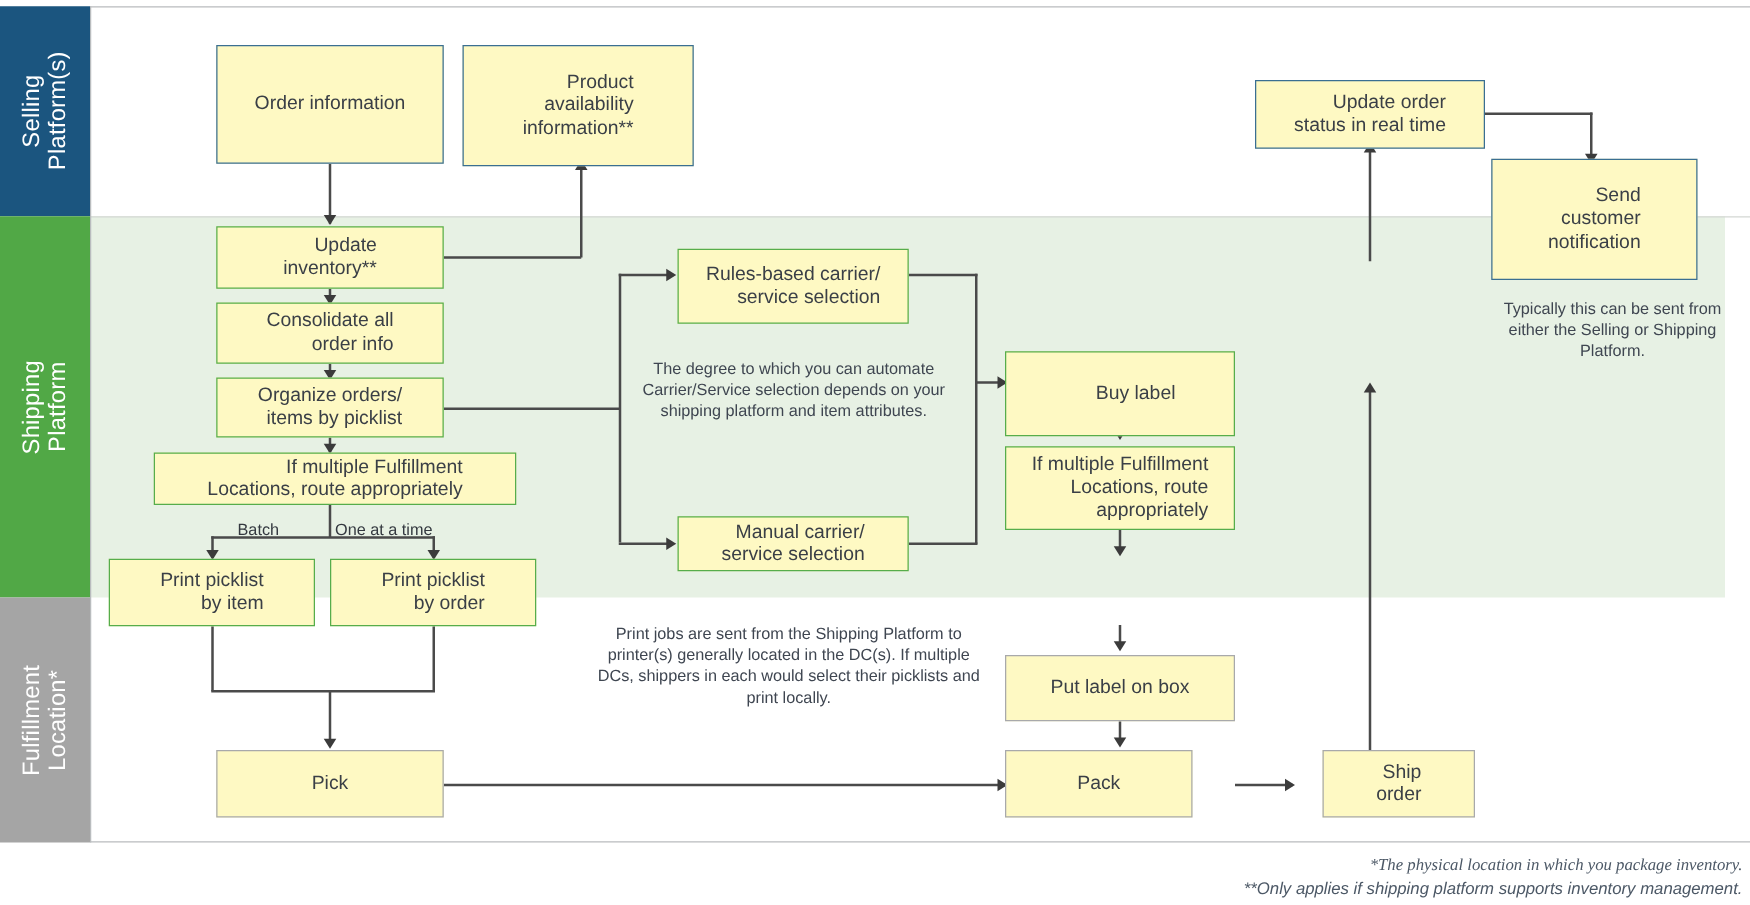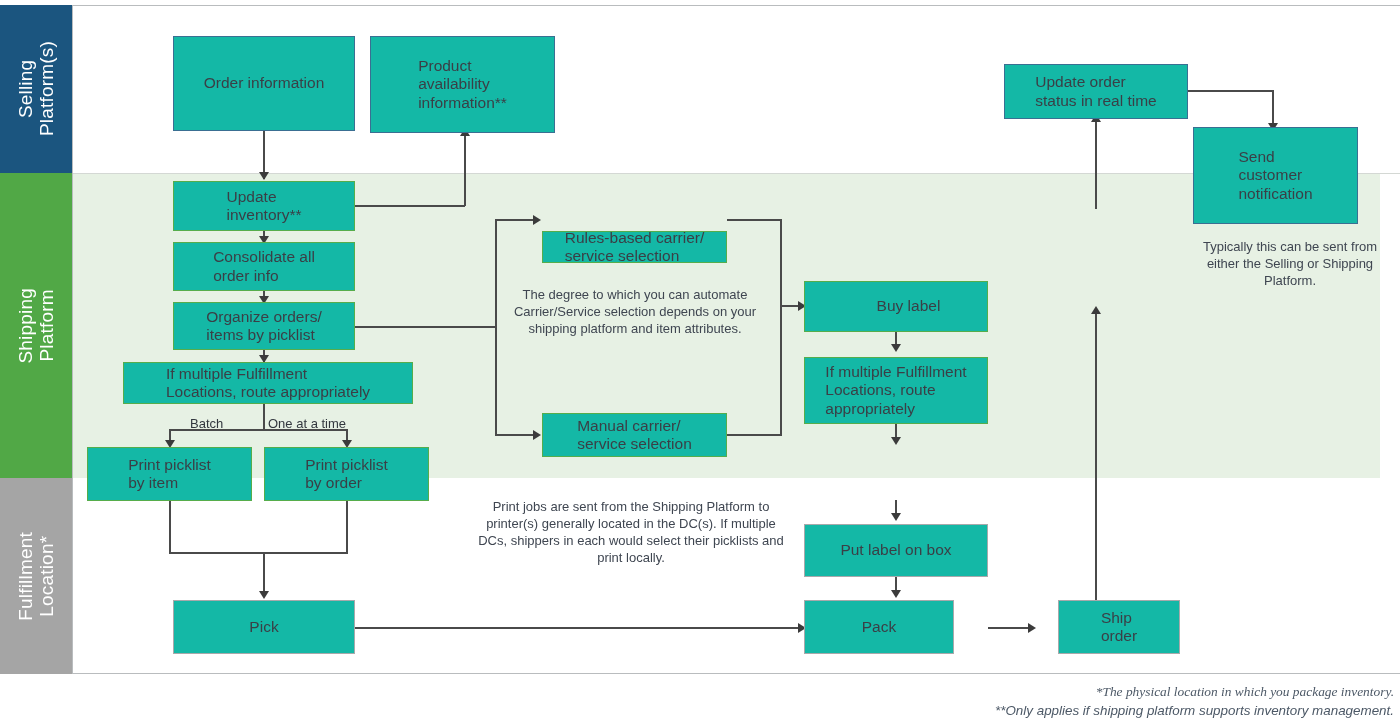--- a/index.html
+++ b/index.html
@@ -11,22 +11,22 @@
   .lane-bar span{
     writing-mode:vertical-rl;transform:rotate(180deg);
     color:#ffffff;font-size:19px;line-height:1.12;text-align:center;letter-spacing:.2px;
   }
   .tint{position:absolute;}
 
   .hline{position:absolute;background:#b9bcbe;height:1px;}
   .vline{position:absolute;background:#b9bcbe;width:1px;}
 
   
-  .box{position:absolute;background:#14b8a6;box-sizing:border-box;
-       display:flex;align-items:center;justify-content:center;text-align:left;
+  .box{position:absolute;background:#fef9c3;box-sizing:border-box;
+       display:flex;align-items:center;justify-content:center;text-align:right;
        color:#3a3f46;font-size:15.5px;line-height:1.17;padding:2px 5px;}
   .box.blue{border:1.6px solid #3a6f92;}
   .box.green{border:1.6px solid #56ad4b;}
   .box.grey{border:1.6px solid #a8a9ab;}
 
   
   .note{position:absolute;color:#3f4651;font-size:13px;line-height:1.32;text-align:center;}
   .footnote{position:absolute;color:#4c5866;font-size:13.4px;font-style:italic;text-align:right;line-height:1.42;}
 
   
@@ -164,31 +164,31 @@
     <span>Print picklist<br>by item</span>
   </div>
 
   <div class="box green" style="left:264px;top:447px;width:165px;height:54px;">
     <span>Print picklist<br>by order</span>
   </div>
 
   <div class="edgelbl" style="left:190px;top:416px;">Batch</div>
   <div class="edgelbl" style="left:268px;top:416px;">One at a time</div>
 
-  <div class="box green" style="left:542px;top:199px;width:185px;height:32px;margin-top:32px;">
+  <div class="box green" style="left:542px;top:199px;width:185px;height:60px;">
     <span>Rules-based carrier/<br>service selection</span>
   </div>
 
   <div class="box green" style="left:542px;top:413px;width:185px;height:44px;">
     <span>Manual carrier/<br>service selection</span>
   </div>
 
   <div class="note" style="left:500px;top:286px;width:270px;">The degree to which you can automate Carrier/Service selection depends on your shipping platform and item attributes.</div>
 
-  <div class="box green" style="left:804px;top:281px;width:184px;height:51px;padding-left:30px;">
+  <div class="box green" style="left:804px;top:281px;width:184px;height:68px;padding-left:30px;">
     <span>Buy label</span>
   </div>
 
   <div class="box green" style="left:804px;top:357px;width:184px;height:67px;">
     <span>If multiple Fulfillment<br>Locations, route<br>appropriately</span>
   </div>
 
 
   <div class="box grey" style="left:804px;top:524px;width:184px;height:53px;">
     <span>Put label on box</span>

